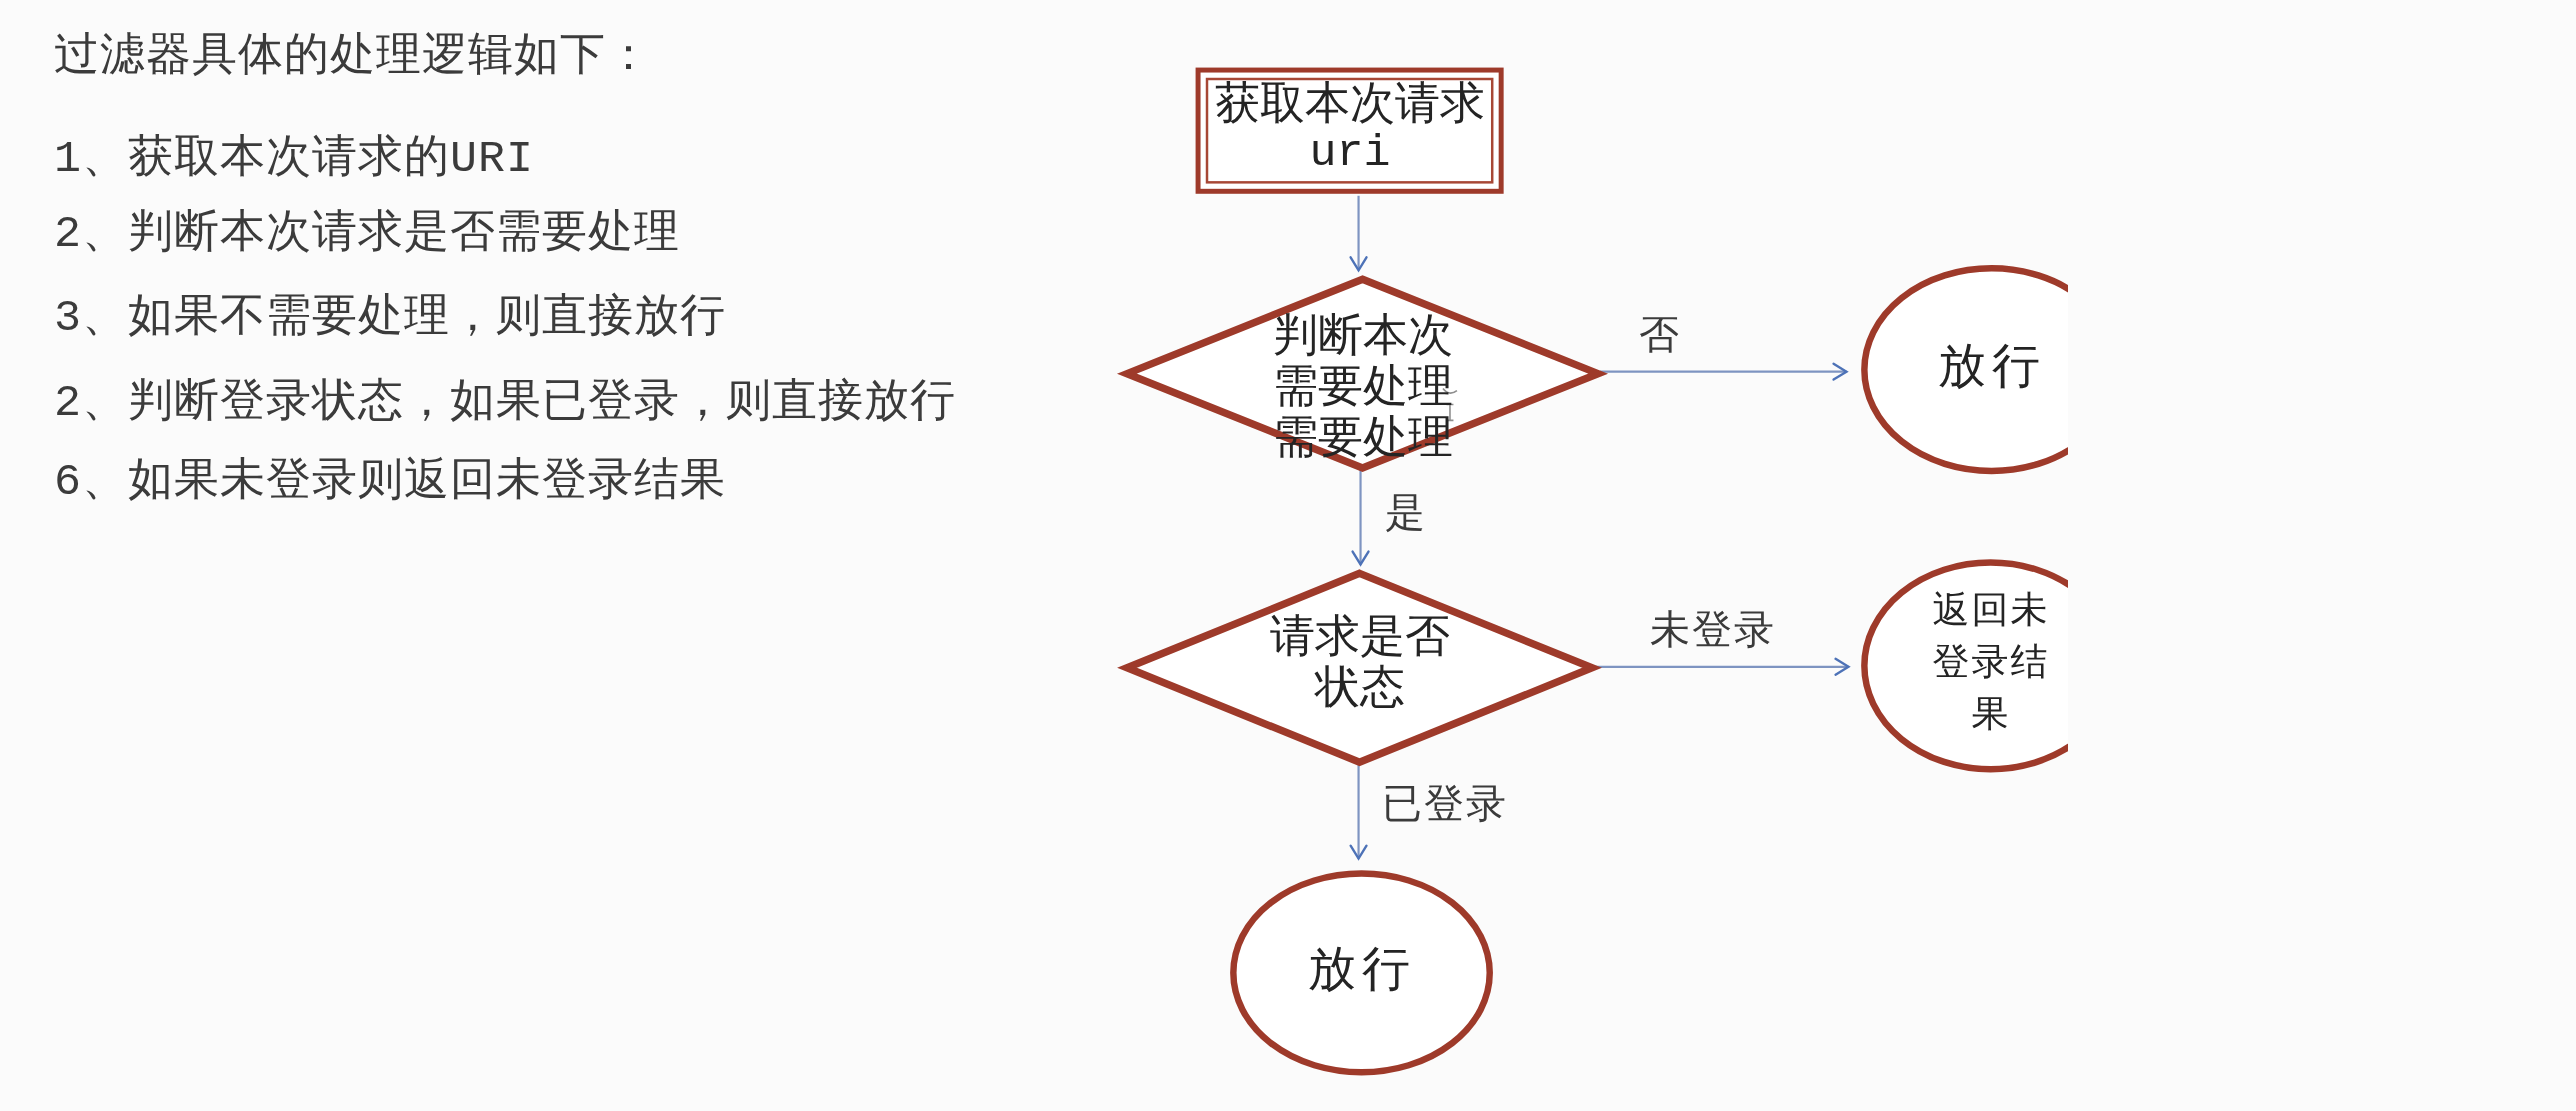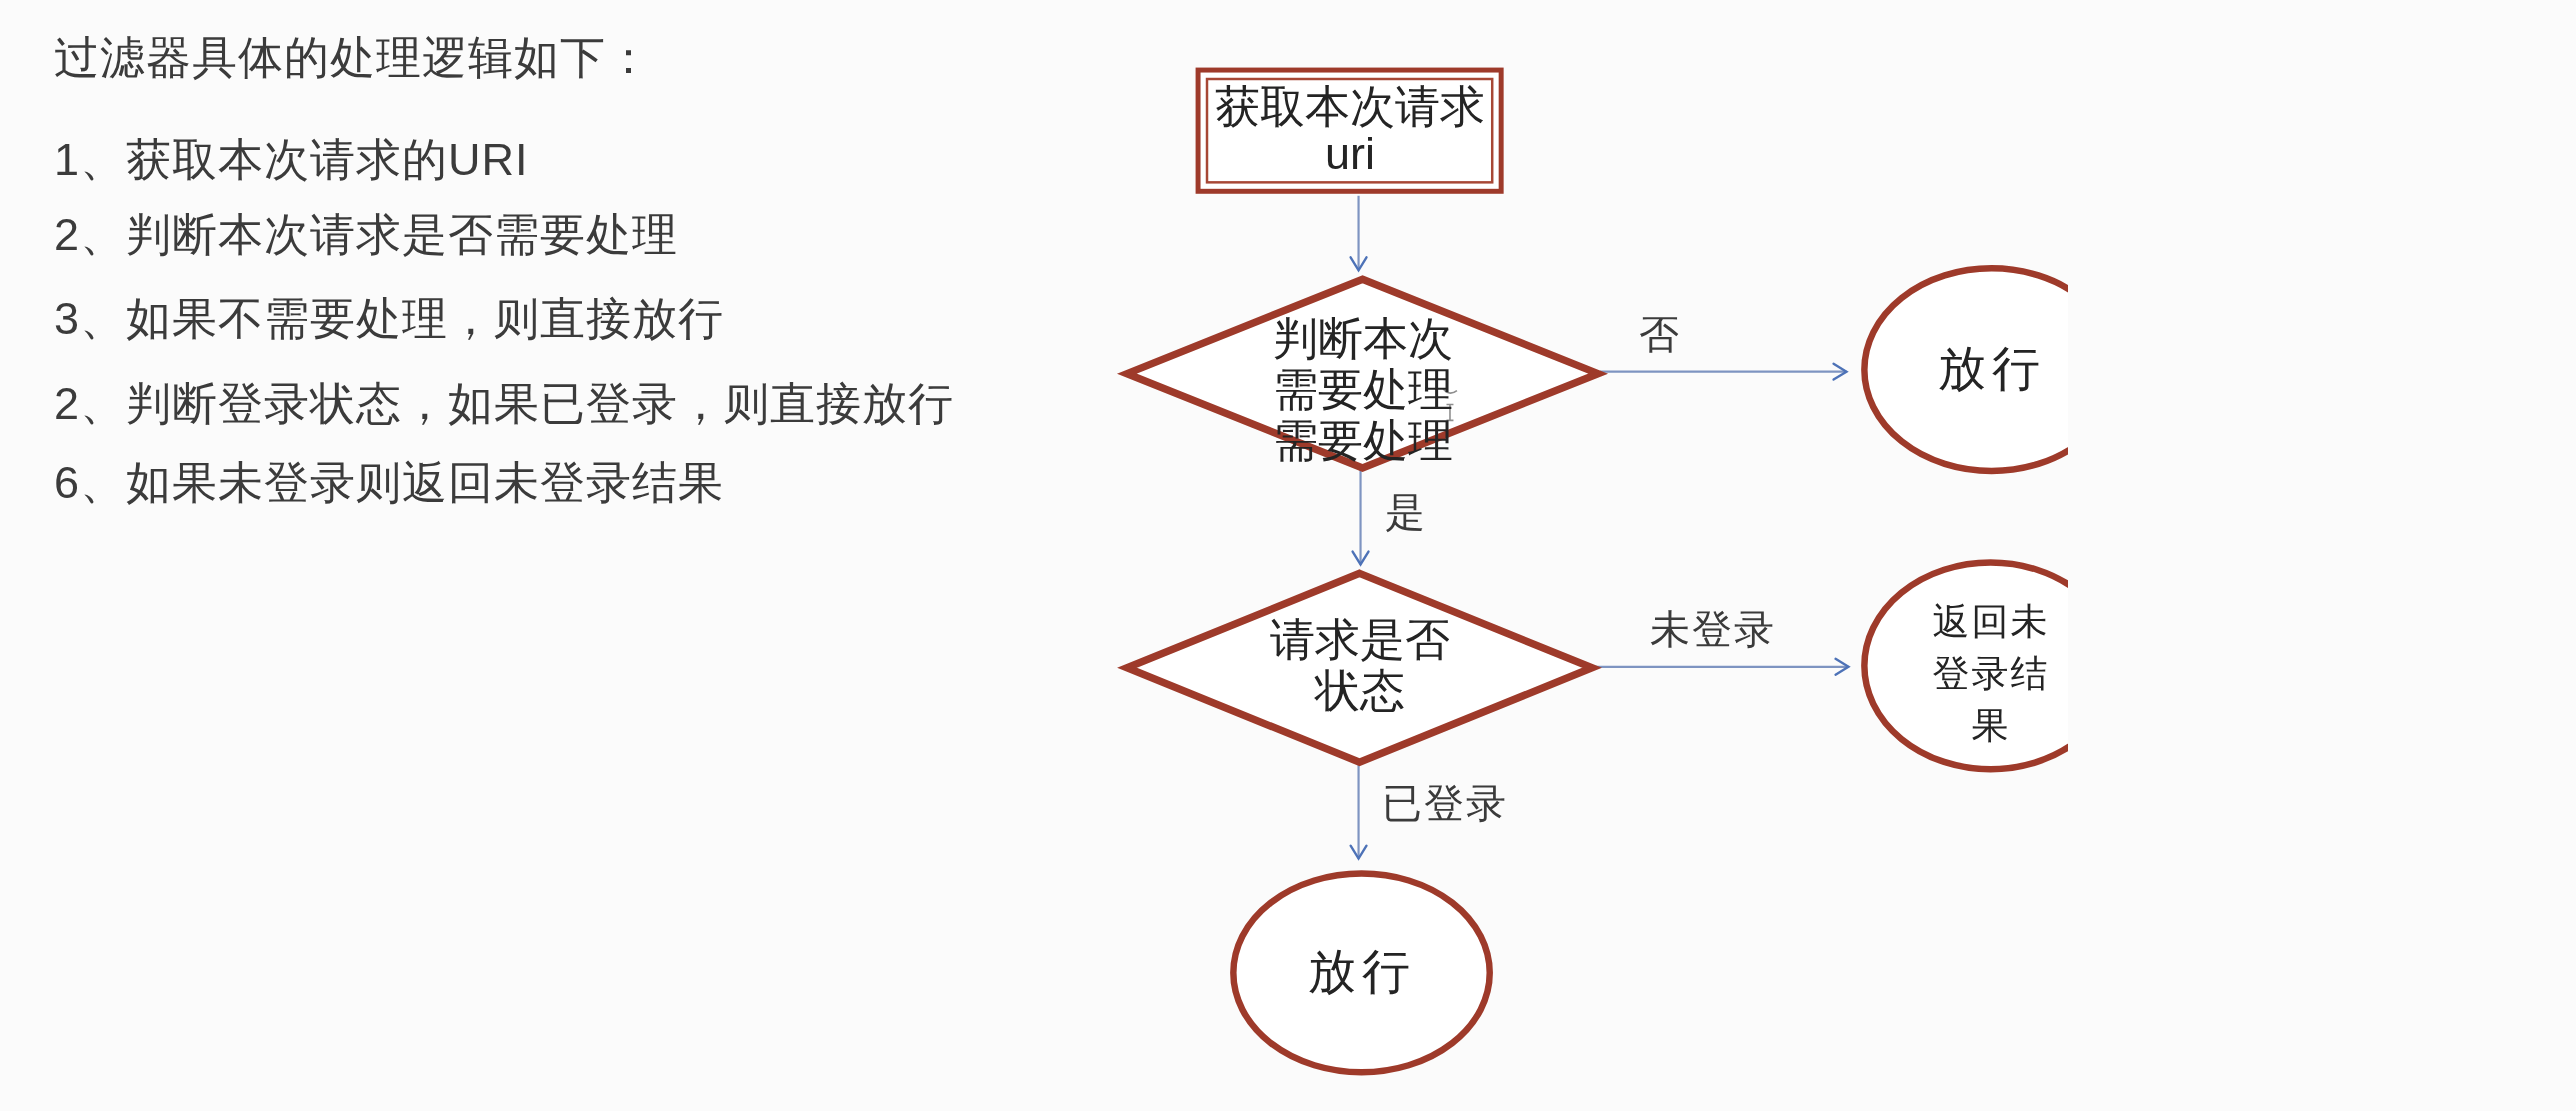--- a/index.html
+++ b/index.html
@@ -11,21 +11,21 @@
     --notes-text:#3b3b3b;
     --node-text:#242424;
   }
   html,body{margin:0;padding:0;}
   body{background:var(--background);}
   .screen{
     position:relative;
     width:2068px;height:1111px;
     overflow:hidden;
     background:var(--background);
-    font-family:Liberation Sans, sans-serif;
+    font-family:Liberation Mono, monospace;
   }
   
   .note-line{
     position:absolute;
     left:54px;
     font-size:45px;
     line-height:56px;
     color:var(--notes-text);
     white-space:nowrap;
     letter-spacing:1px;
@@ -45,21 +45,21 @@
     position:absolute;
     transform:translate(-50%,-50%);
     text-align:center;
     color:var(--node-text);
     font-size:45px;
     line-height:50px;
     white-space:nowrap;
   }
   .node-label.start{line-height:47px;}
   .node-label.terminal{font-size:48px;letter-spacing:6px;}
-  .node-label.terminal-multi{font-size:37px;line-height:52px;letter-spacing:2px;margin-top:10px;}
+  .node-label.terminal-multi{font-size:37px;line-height:52px;letter-spacing:2px;}
   .edge-label{
     position:absolute;
     transform:translate(-50%,-50%);
     font-size:40px;
     color:var(--notes-text);
     white-space:nowrap;
     letter-spacing:2px;
   }
 </style>
 </head>

